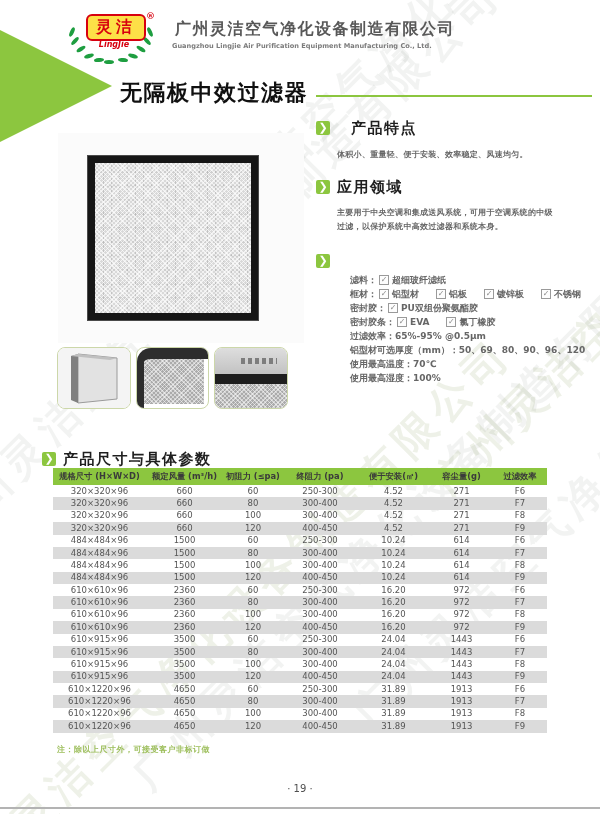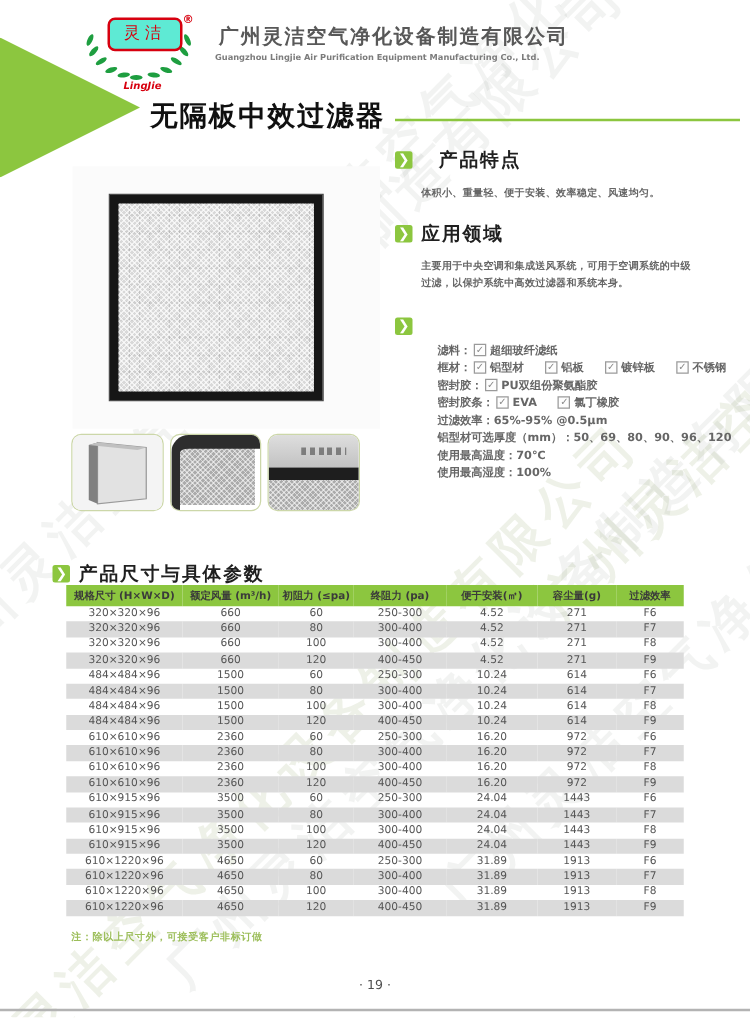--- a/index.html
+++ b/index.html
@@ -9,25 +9,25 @@
   .wm-layer{position:absolute;inset:0;z-index:0;pointer-events:none;}
   .wm{position:absolute;white-space:nowrap;font-size:42px;font-weight:bold;
       letter-spacing:7px;color:rgba(90,100,90,0.08);
       transform:rotate(-45deg);transform-origin:0 0;}
   .wm.green{color:rgba(120,150,80,0.13);}
   .content{position:absolute;inset:0;z-index:1;}
   
   .logo{position:absolute;left:56px;top:10px;width:110px;height:56px;}
   .logo-leaves{position:absolute;left:0;top:0;width:110px;height:56px;}
   .logo-box{position:absolute;left:30px;top:4px;width:56px;height:23px;border:2px solid #D7000F;
-            border-radius:6px;color:#D7000F;font-size:13px;font-weight:normal;text-align:center;
-            line-height:22px;letter-spacing:4px;background:#5eead4;}
+            border-radius:6px;color:#D7000F;font-size:16px;font-weight:bold;text-align:center;
+            line-height:22px;letter-spacing:4px;background:#fde047;}
   .logo-reg{position:absolute;left:90px;top:1px;color:#D7000F;font-size:9px;font-weight:bold;}
   .logo-script{position:absolute;left:30px;top:30px;width:56px;text-align:center;color:#D7000F;
-               font-size:8px;font-style:italic;font-weight:bold;margin-top:24px;}
+               font-size:8px;font-style:italic;font-weight:bold;}
   .company-cn{position:absolute;left:175px;top:19px;font-size:16px;font-weight:bold;color:#585858;
               letter-spacing:1.5px;}
   .company-en{position:absolute;left:172px;top:42px;font-size:6.6px;font-weight:bold;color:#7c7c7c;}
   .green-arrow{position:absolute;left:0;top:30px;width:112px;height:112px;background:#8CC63F;
                clip-path:polygon(0 0,100% 50%,0 100%);}
   .page-title{position:absolute;left:120px;top:78px;font-size:22px;font-weight:bold;color:#101010;
               letter-spacing:1.5px;}
   .title-line{position:absolute;left:316px;top:95px;width:276px;height:2px;background:#8CC63F;}
   
   .main-photo{position:absolute;left:58px;top:133px;width:246px;height:210px;background:#fbfbfb;}

